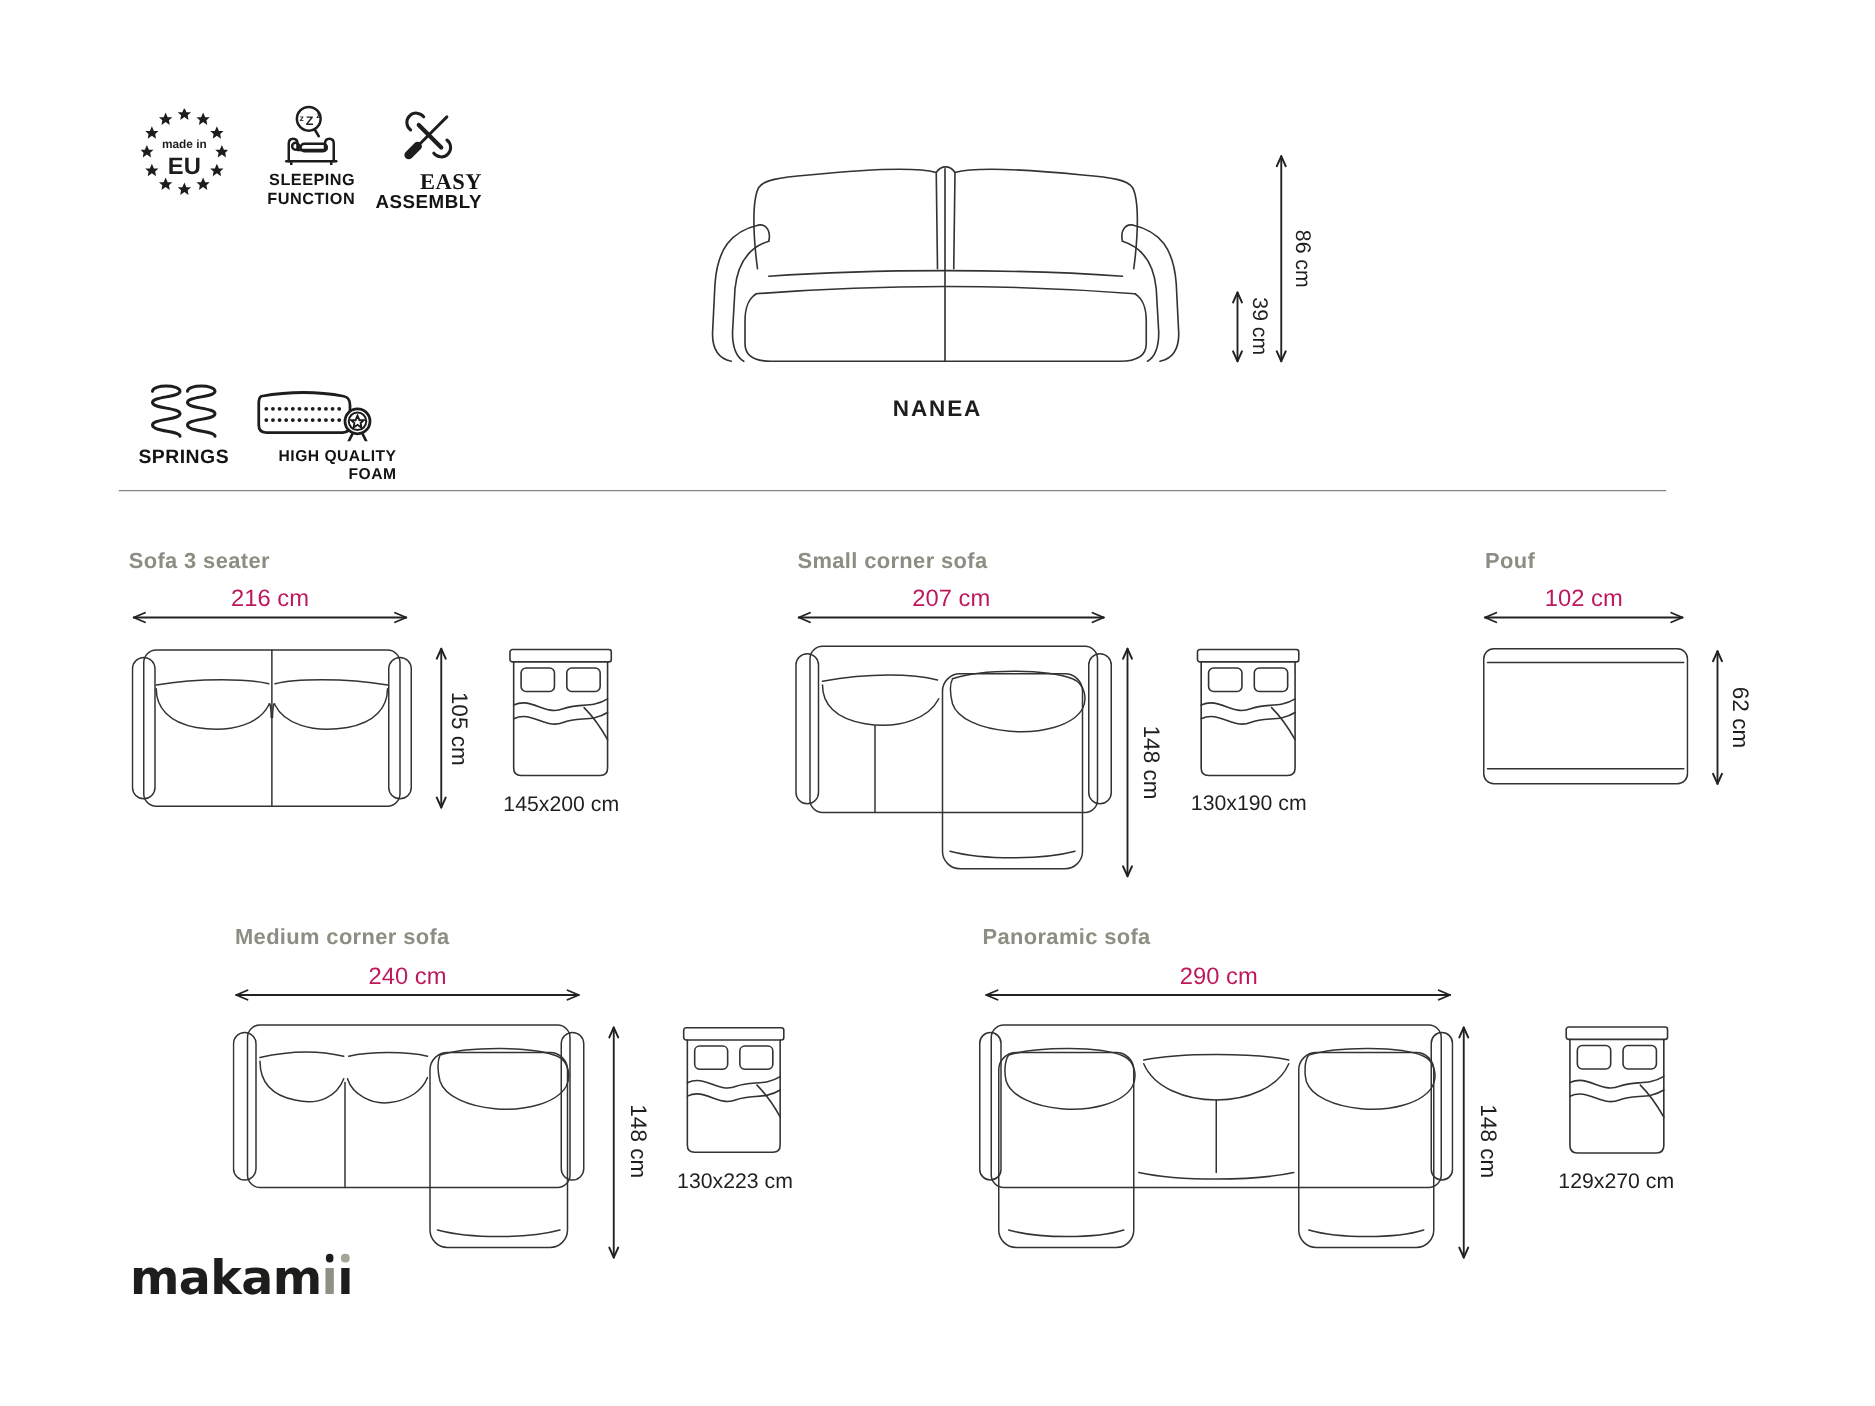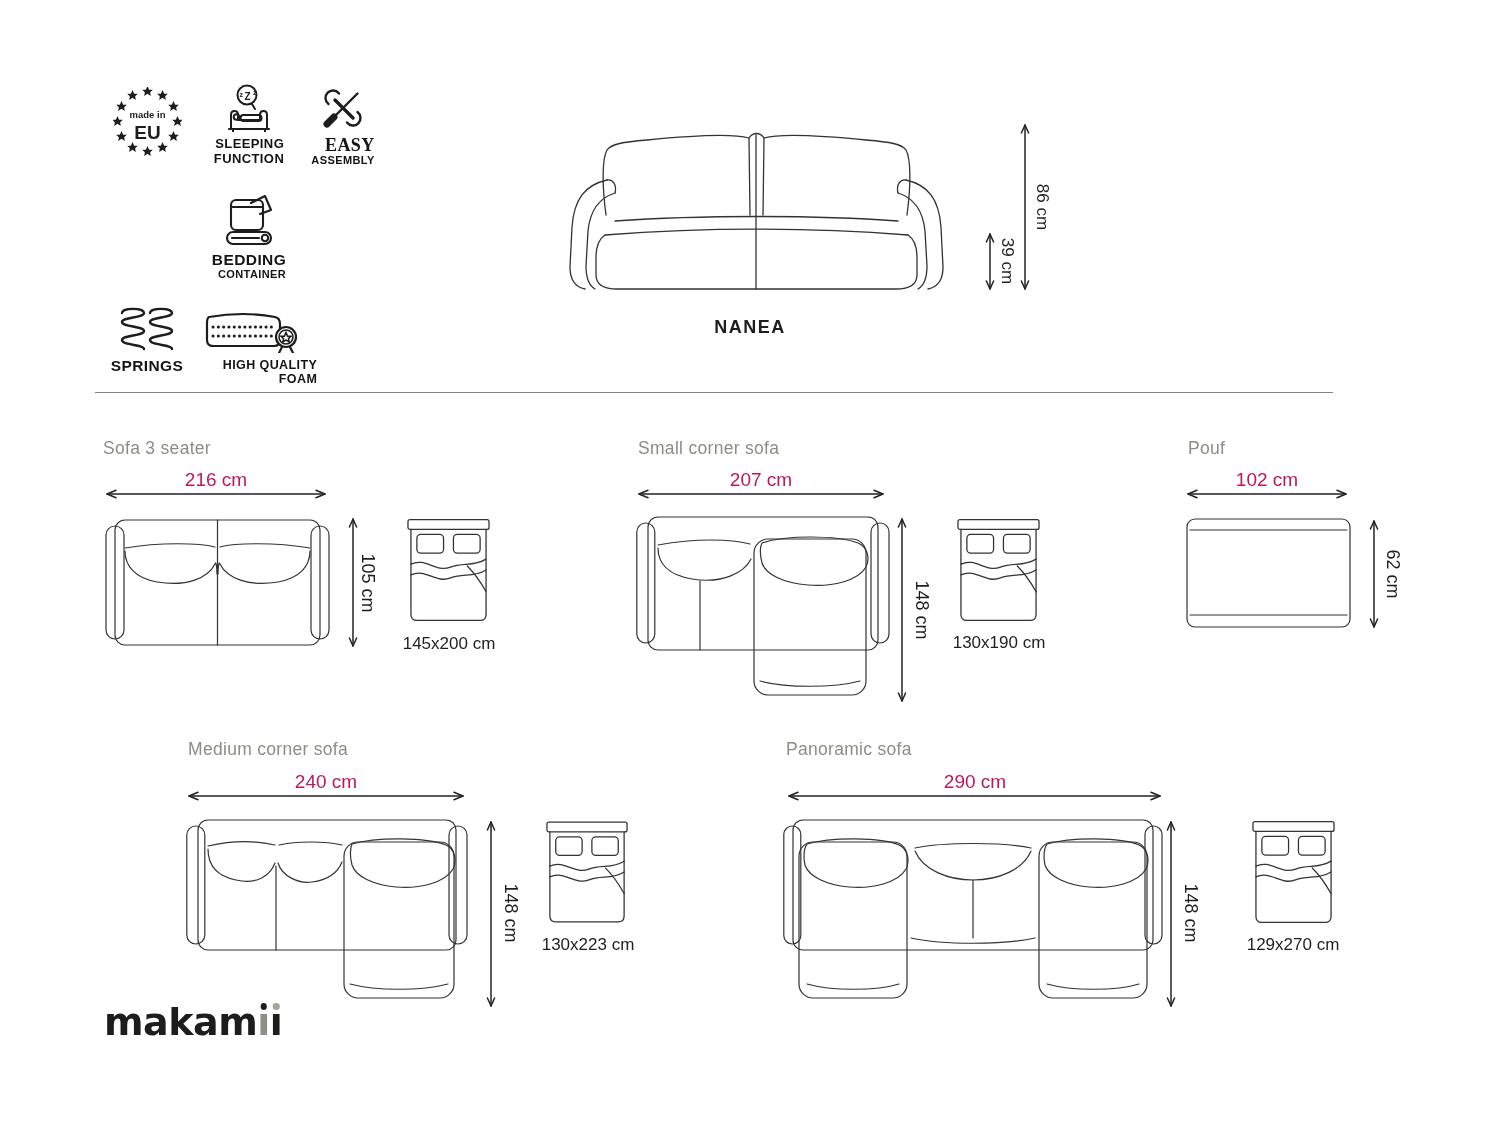--- a/index.html
+++ b/index.html
@@ -3,22 +3,22 @@
 <meta charset="utf-8">
 <style>
   html,body{margin:0;padding:0;background:#fff;}
   #canvas{position:relative;width:1500px;height:1125px;background:#ffffff;
           font-family:"Liberation Sans",sans-serif;color:#1d1d1b;overflow:hidden;}
   .abs{position:absolute;}
   svg{display:block;}
   .feature{position:absolute;display:flex;flex-direction:column;align-items:center;gap:5px;}
   .flabel{text-align:right;font-weight:700;color:#141414;letter-spacing:.4px;line-height:1.12;white-space:nowrap;}
   .fs13{font-size:13px;} .fs15{font-size:15.5px;} .fs18{font-size:18px;line-height:1;font-family:Liberation Serif, serif;}
-  .fs11{font-size:11px;} .fs12{font-size:12.5px;margin-left:40px;}
-  .variant-title{position:absolute;font-size:17.5px;font-weight:400;color:#8d8d83;letter-spacing:.3px;white-space:nowrap;}
+  .fs11{font-size:15px;} .fs12{font-size:12.5px;margin-left:40px;}
+  .variant-title{position:absolute;font-size:17.5px;font-weight:700;color:#8d8d83;letter-spacing:.3px;white-space:nowrap;}
   .hlabel{position:absolute;transform:translateX(-50%);font-size:19px;color:#be185d;white-space:nowrap;}
   .vlabel{position:absolute;transform:translate(-50%,-50%) rotate(90deg);font-size:18px;color:#1f1f1f;white-space:nowrap;}
   .bedlabel{position:absolute;transform:translateX(-50%);font-size:17px;color:#1f1f1f;white-space:nowrap;}
   .product-name{position:absolute;transform:translateX(-50%);font-size:18px;font-weight:700;letter-spacing:1.5px;color:#1d1d1b;}
   .divider{position:absolute;border-top:1.5px solid #858585;}
   .logo{position:absolute;font-family:"DejaVu Sans","Liberation Sans",sans-serif;font-size:38px;font-weight:700;letter-spacing:-0.5px;color:#1d1d1b;}
   .logo-i{position:relative;display:inline-block;}
   .logo-i::after{content:"";position:absolute;left:50%;transform:translateX(-50%);top:3px;width:6.5px;height:6.5px;border-radius:50%;}
   .logo-i1{color:#8f8f85;} .logo-i1::after{background:#1d1d1b;}
   .logo-i2{color:#1d1d1b;} .logo-i2::after{background:#a5a59a;}
@@ -83,36 +83,20 @@
         <path d="M37.5,27 A7.5,7.5 0 1 1 27,37.5" stroke-width="2.4"></path>
       </g>
     </svg>
     <div>
       <div class="flabel fs18">EASY</div>
       <div class="flabel fs11">ASSEMBLY</div>
     </div>
   </div>
 
 
-  <div class="feature" style="left:189px;top:192px;width:120px">
-    <svg width="52" height="54" viewBox="0 0 52 54">
-      <g fill="none" stroke="#1d1d1b" stroke-width="2.1" stroke-linecap="round" stroke-linejoin="round">
-        <path d="M28,11 L42,4 L48,18 L37,22"></path>
-        <rect x="8" y="8" width="32" height="30" rx="5"></rect>
-        <path d="M8,15 H40"></path>
-        <rect x="4" y="40" width="44" height="12" rx="6"></rect>
-        <path d="M9,46 H36"></path>
-        <circle cx="42" cy="46" r="3.2"></circle>
-      </g>
-    </svg>
-    <div>
-      <div class="flabel fs15">BEDDING</div>
-      <div class="flabel fs11">CONTAINER</div>
-    </div>
-  </div>
 
   <div class="feature" style="left:87px;top:306px;width:120px">
     <svg width="60" height="46" viewBox="0 0 60 46">
       <g fill="none" stroke="#1d1d1b" stroke-width="2.4" stroke-linecap="round">
         <path d="M5,7 C5,1.5 27,1.5 27,7 C27,12 5,11 5,16 C5,21 27,20 27,25 C27,30 5,29 5,34 C5,39.5 27,38.5 27,43" transform="translate(0,0)"></path>
         <path d="M5,7 C5,1.5 27,1.5 27,7 C27,12 5,11 5,16 C5,21 27,20 27,25 C27,30 5,29 5,34 C5,39.5 27,38.5 27,43" transform="translate(28,0)"></path>
       </g>
     </svg>
     <div class="flabel fs15">SPRINGS</div>
   </div>

